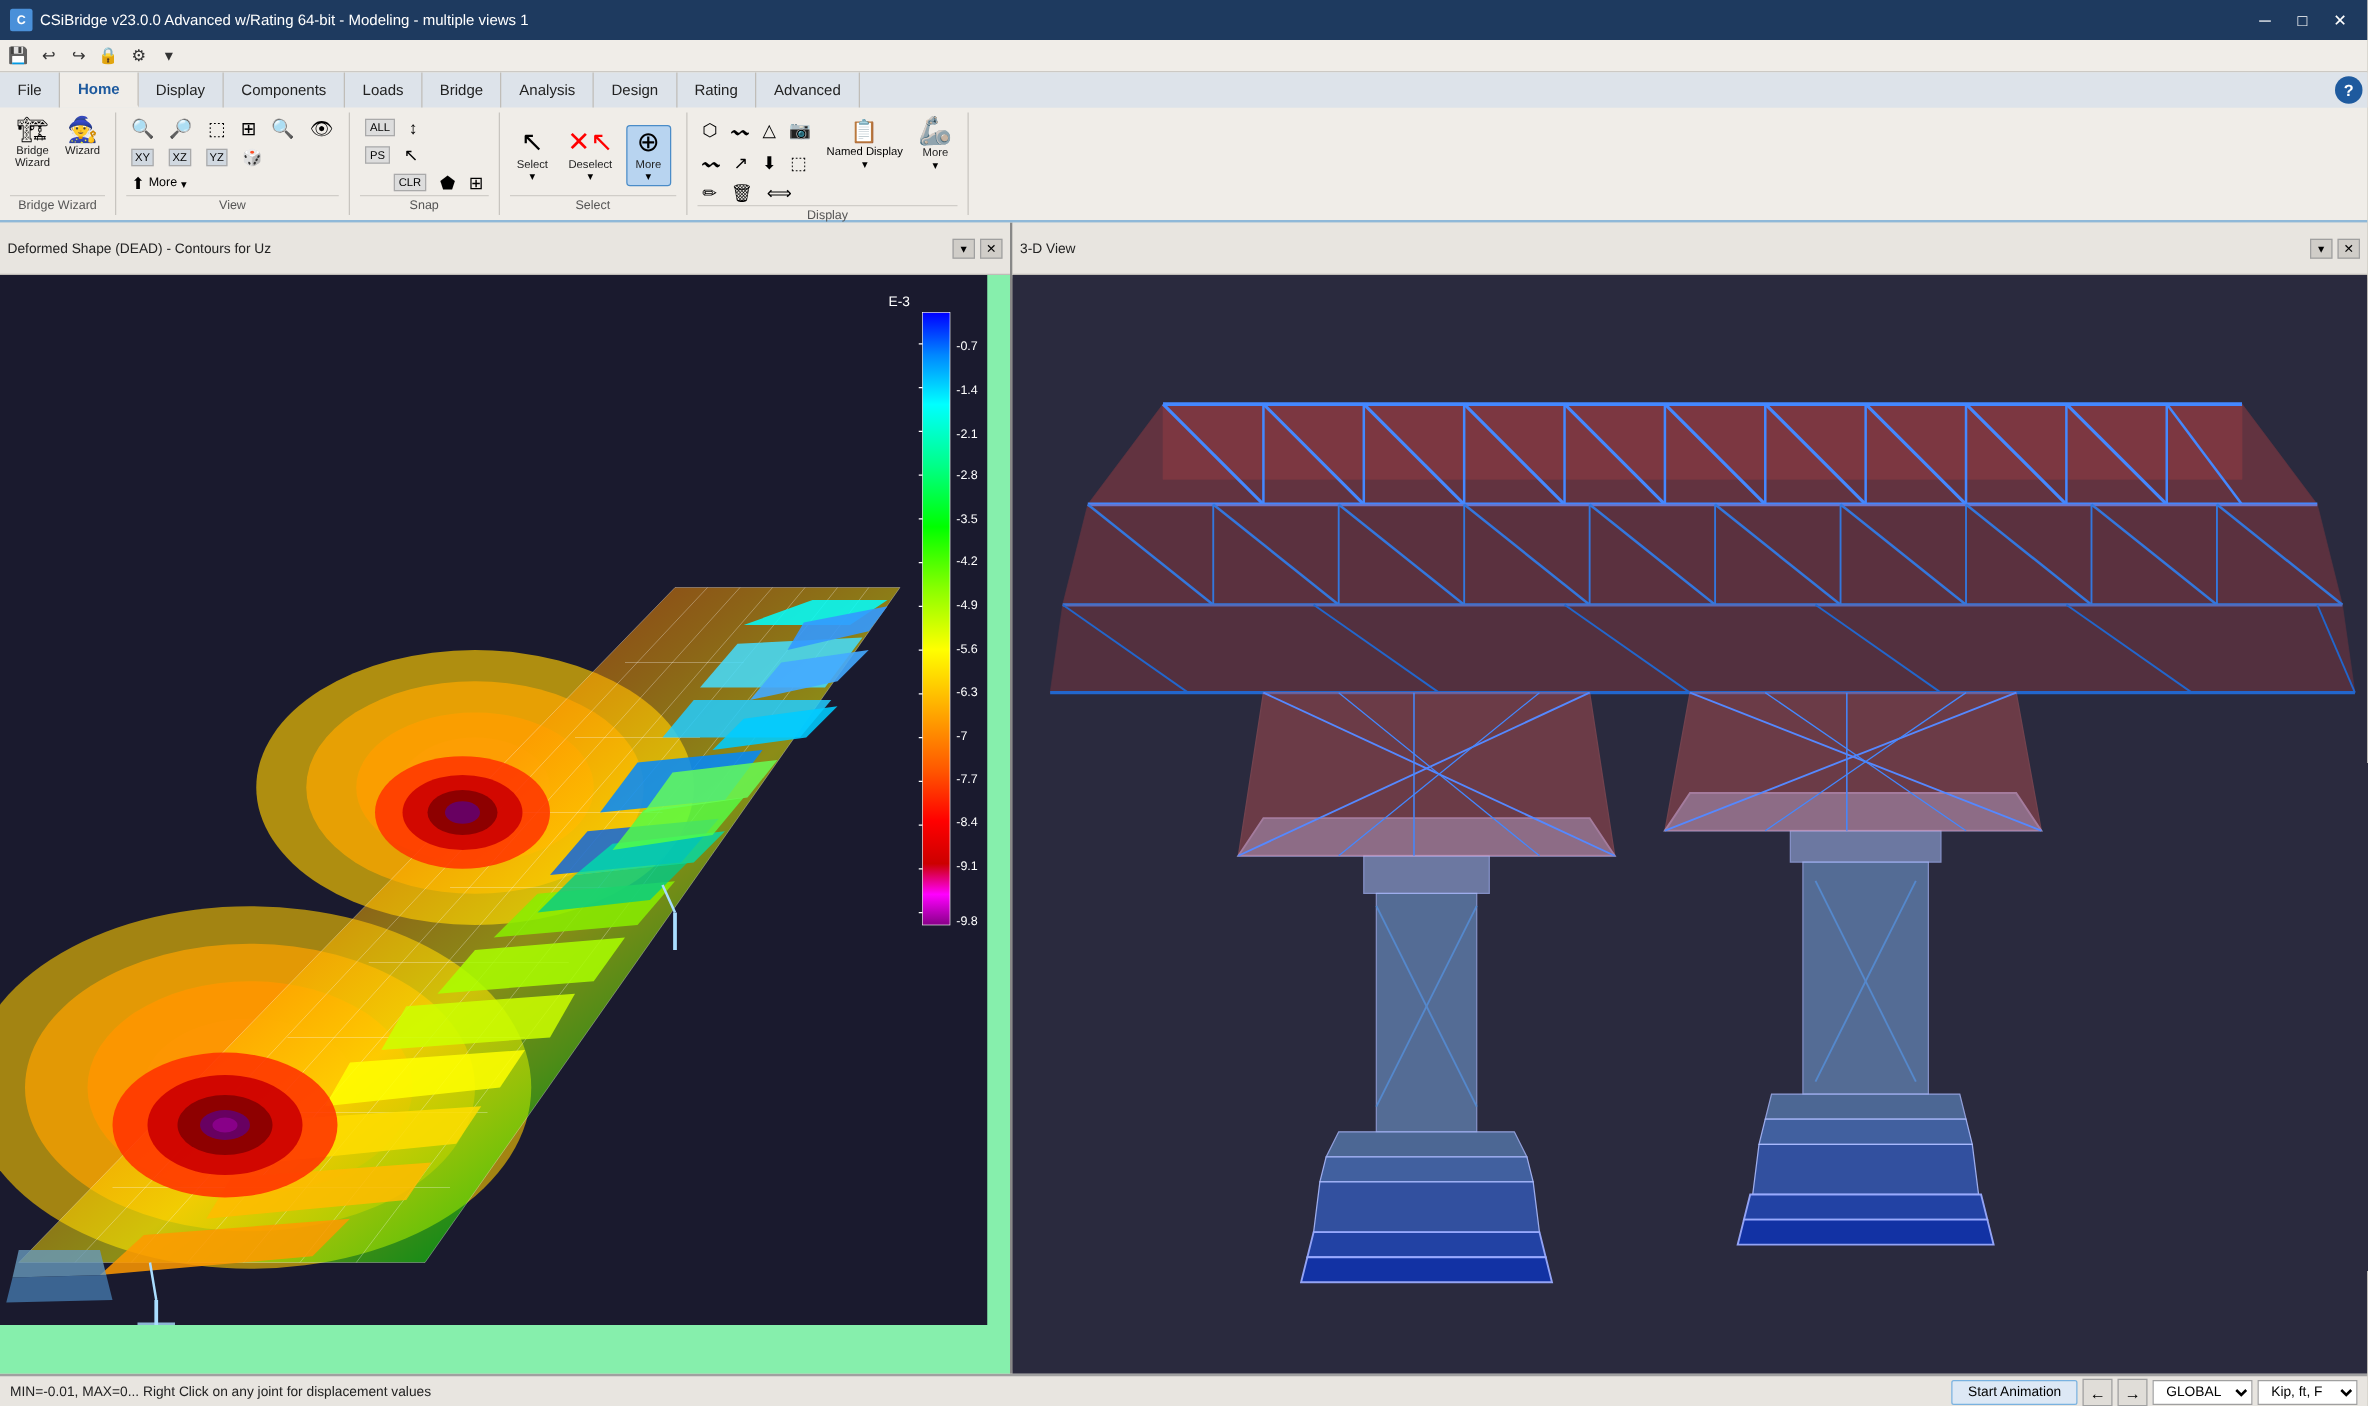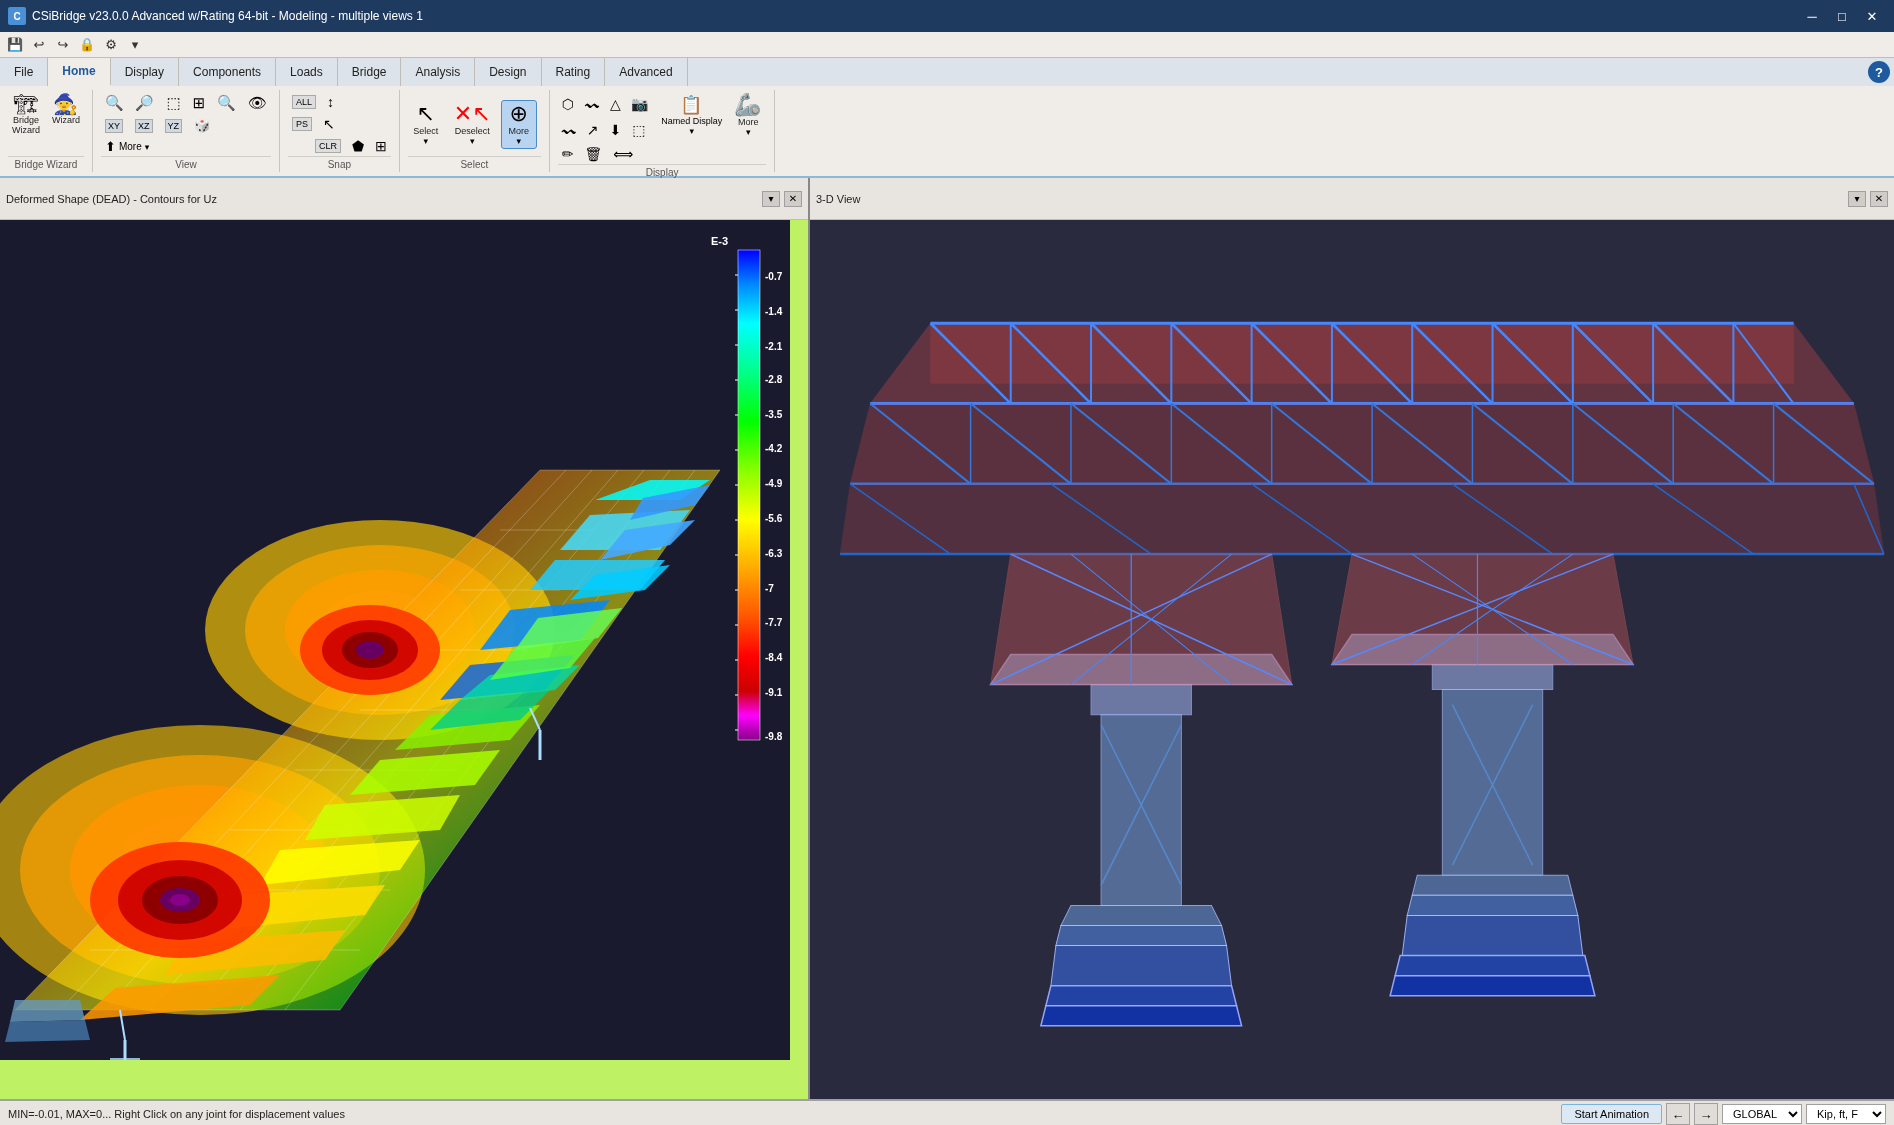--- a/index.html
+++ b/index.html
@@ -37,21 +37,21 @@
 
     
     #main { display: flex; height: calc(1125px - 32px - 26px - 118px - 28px); position: relative; }
 
     
     #left-panel { flex: 0 0 810px; border-right: 2px solid #a0a0a0; display: flex; flex-direction: column; }
     .panel-header { height: 42px; background: #e8e5e0; border-bottom: 1px solid #c0bdb8; display: flex; align-items: center; padding: 0 6px; font-size: 11px; color: #222; }
     .panel-header-title { flex: 1; }
     .panel-header-controls { display: flex; gap: 4px; }
     .panel-ctrl-btn { width: 18px; height: 16px; background: #d0cdc8; border: 1px solid #a0a0a0; cursor: pointer; display: flex; align-items: center; justify-content: center; font-size: 10px; }
-    .panel-view { flex: 1; background: #bef264; position: relative; overflow: hidden; font-weight: bold; }
+    .panel-view { flex: 1; background: #86efac; position: relative; overflow: hidden; }
 
     
     #right-panel { flex: 1; display: flex; flex-direction: column; }
     .right-view { flex: 1; background: #2a2a3e; position: relative; overflow: hidden; }
 
     
     #statusbar { height: 28px; background: #e8e5e0; border-top: 2px solid #a0a0a0; display: flex; align-items: center; padding: 0 8px; gap: 8px; }
     #status-text { flex: 1; font-size: 11px; color: #222; }
     #status-right { display: flex; align-items: center; gap: 4px; }
     .status-btn { padding: 3px 10px; background: #e0ddd8; border: 1px solid #a0a0a0; cursor: pointer; font-size: 11px; border-radius: 2px; }

